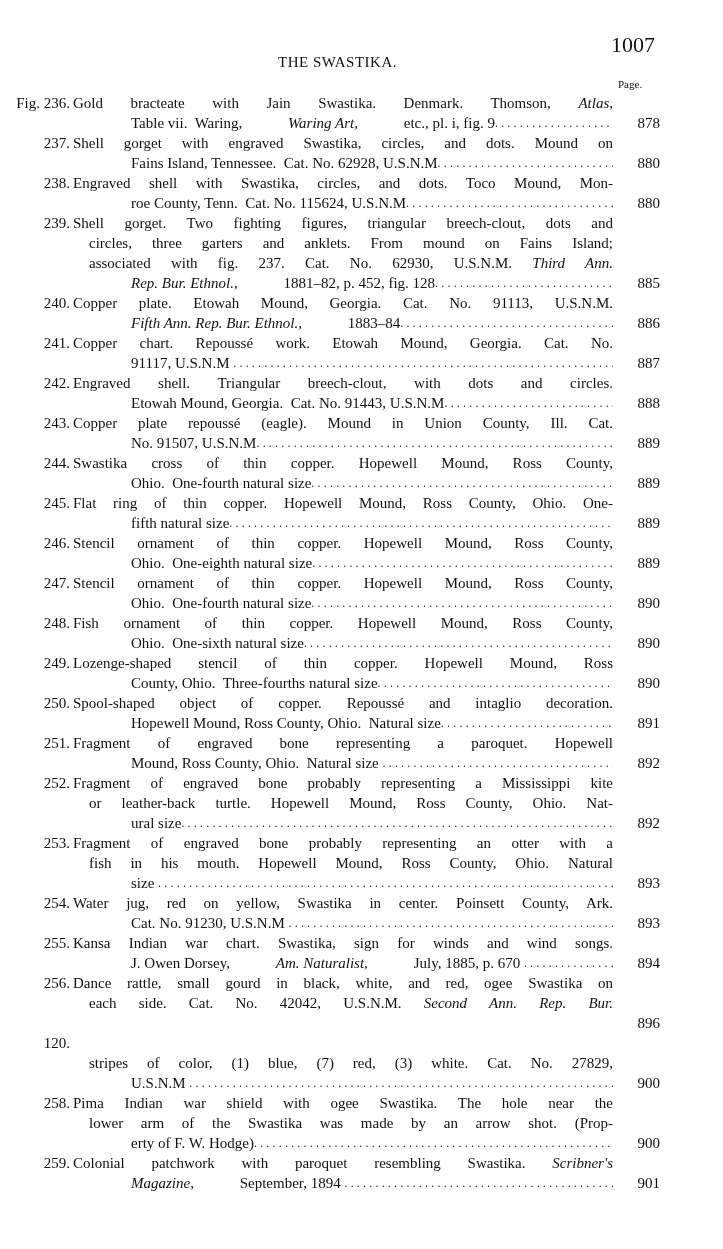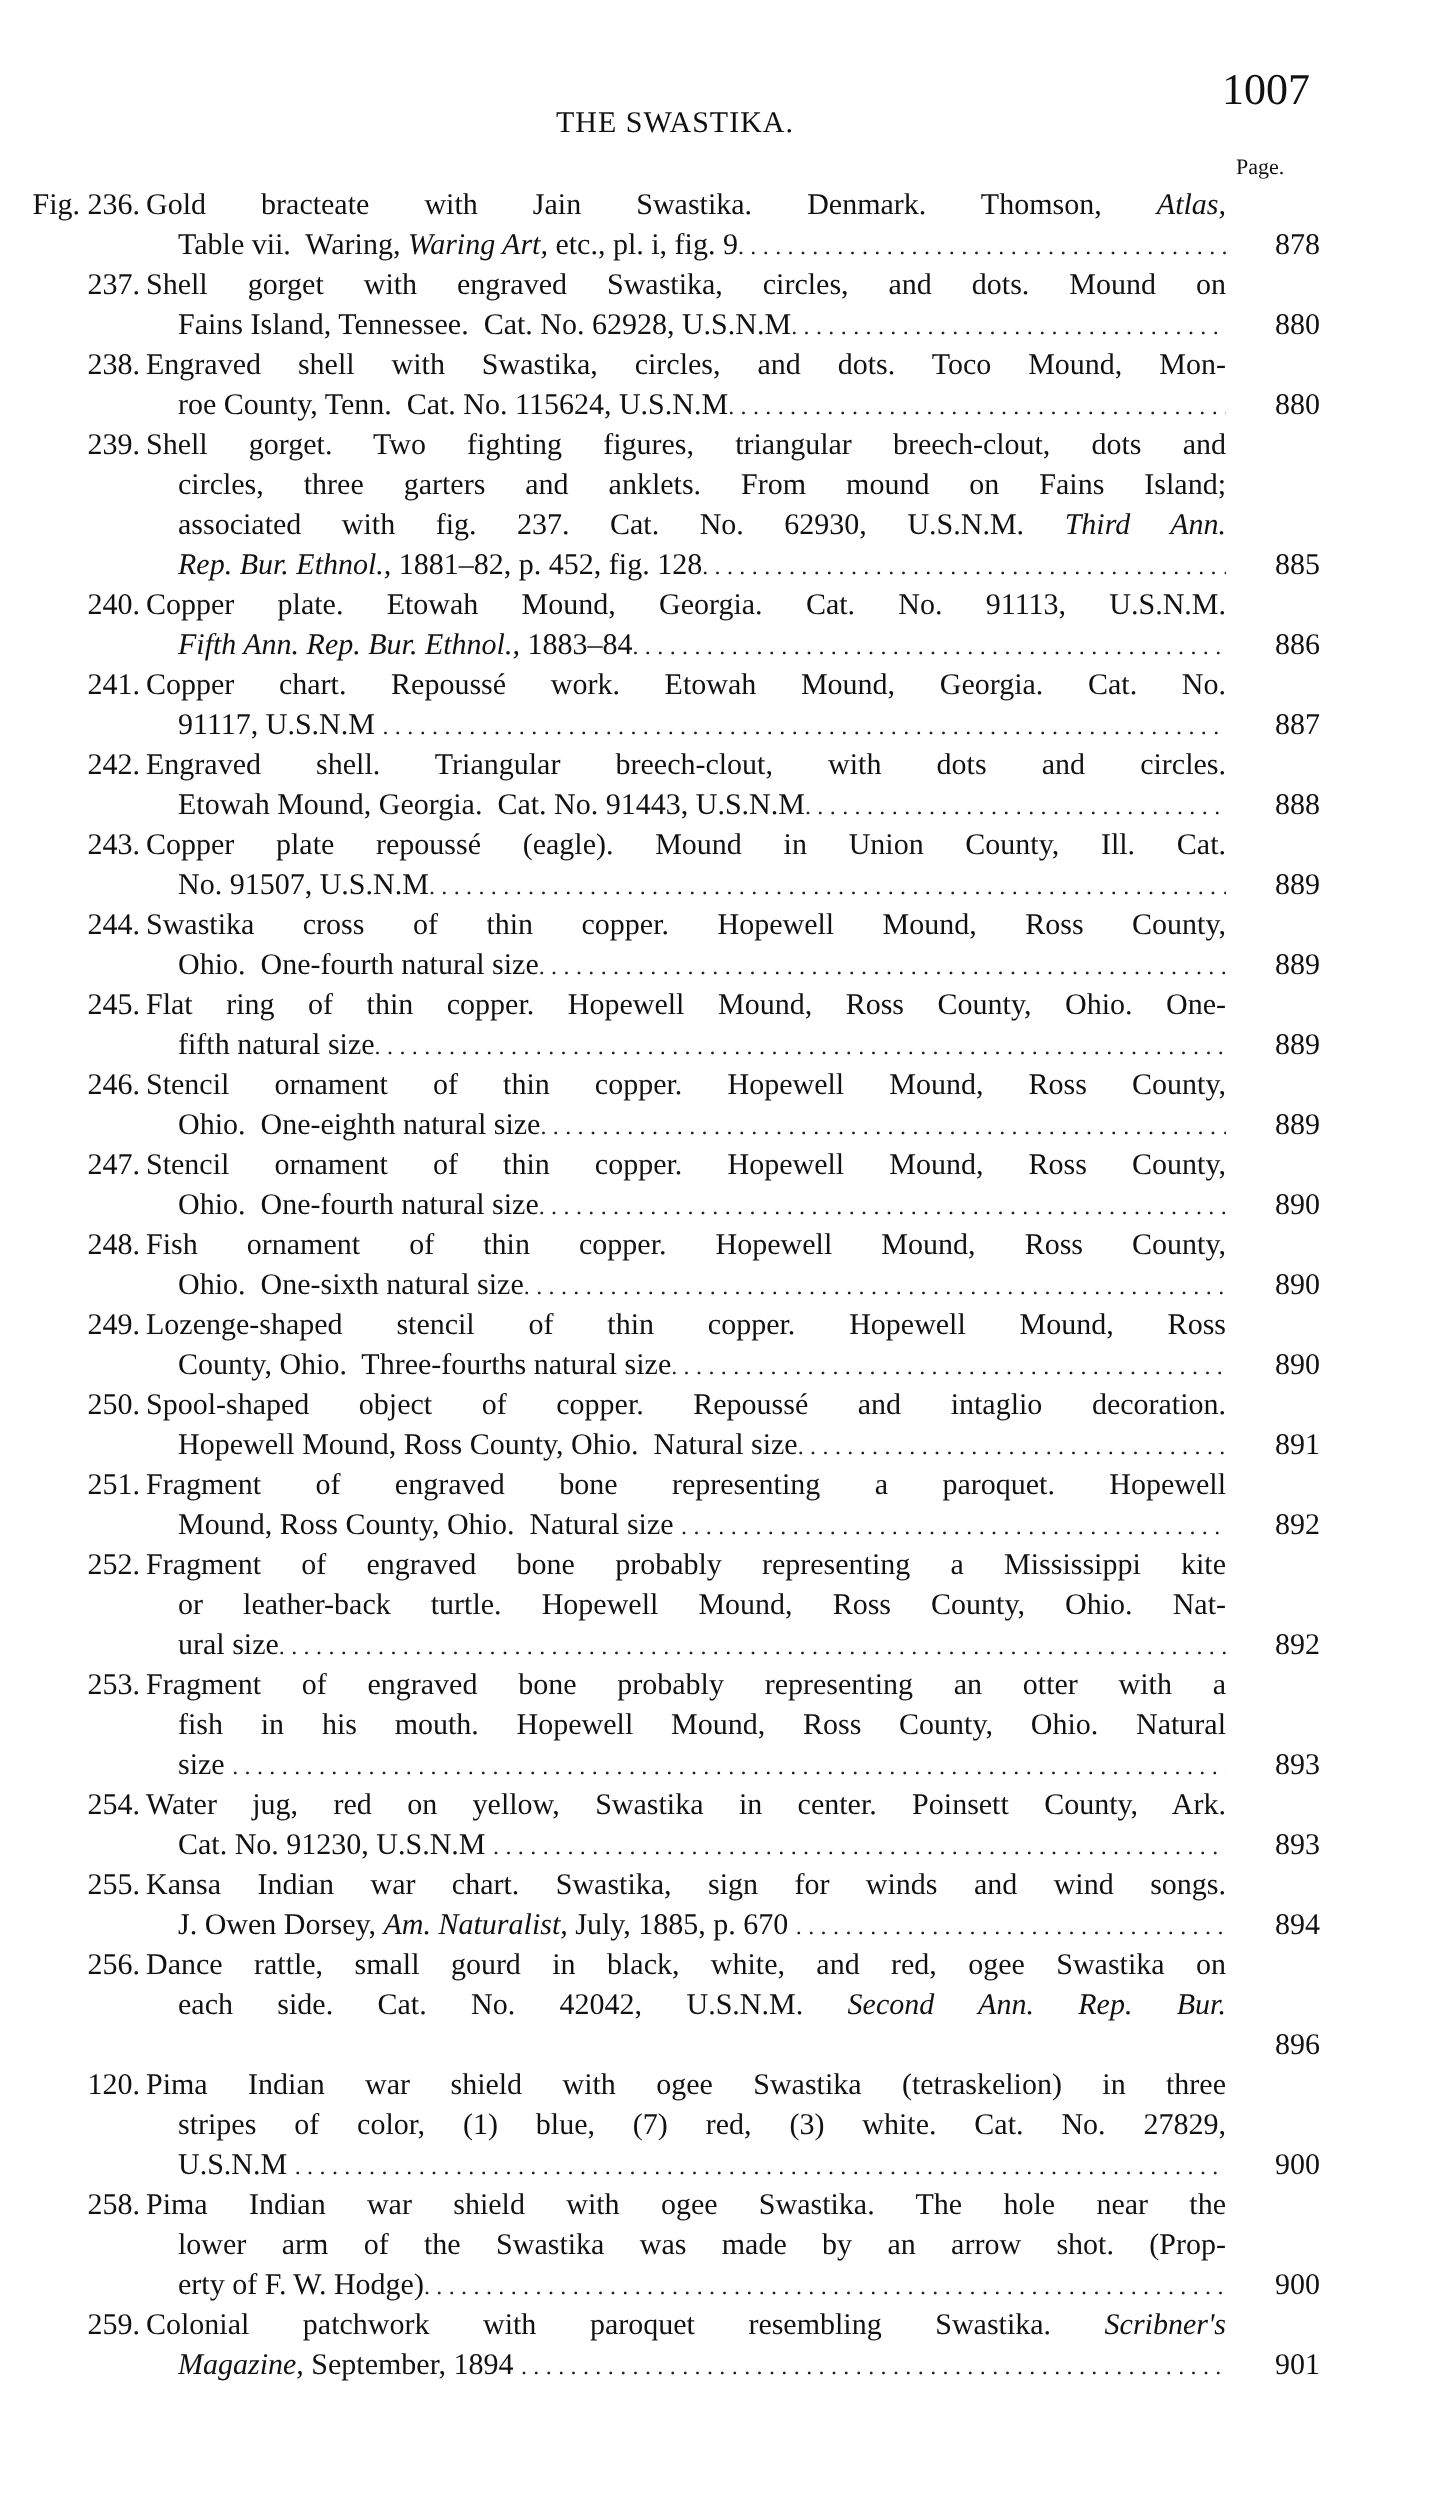--- a/index.html
+++ b/index.html
@@ -24,21 +24,21 @@
     .list { position: absolute; top: 93px; left: 0; width: 723px; }
     .entry { position: relative; }
     .line {
       position: relative; height: 20px; line-height: 20px; font-size: 15px;
       white-space: nowrap;
     }
     .num { position: absolute; left: 0; width: 70px; text-align: right; }
     .first-text { position: absolute; left: 73px; width: 540px; text-align: justify; text-align-last: justify; }
     .cont-text { position: absolute; left: 89px; width: 524px; text-align: justify; text-align-last: justify; }
     .last-text { position: absolute; left: 89px; width: 524px; display: flex; overflow: hidden; }
-    .last-text .t { flex: 0 0 auto; white-space: pre; }
+    .last-text .t { flex: 0 0 auto; white-space: pre; margin-left: 42px; }
     .leader {
       flex: 1 1 auto; overflow: hidden; white-space: nowrap; letter-spacing: 3.2px;
       font-size: 12px; color: #222;
     }
     .leader::after {
       content: "........................................................................................................................................";
     }
     .pg { position: absolute; left: 620px; width: 40px; text-align: right; }
     i { font-style: italic; }
   </style>
@@ -338,21 +338,20 @@
       <div class="line">
         <span class="cont-text"><span>each side.  Cat. No. 42042, U.S.N.M.  </span><i>Second Ann. Rep. Bur.</i></span>
       </div>
       <div class="line">
         <span class="pg">896</span>
       </div>
     </div>
     <div class="entry">
       <div class="line">
         <span class="num"><span>120.</span></span>
-        <span class="first-text"><span>Pima Indian war shield with ogee Swastika (tetraskelion) in three</span></span>
       </div>
       <div class="line">
         <span class="cont-text"><span>stripes of color, (1) blue, (7) red, (3) white.  Cat. No. 27829,</span></span>
       </div>
       <div class="line">
         <span class="last-text">
           <span class="t">U.S.N.M </span>
           <span class="leader"></span>
         </span>
         <span class="pg">900</span>

